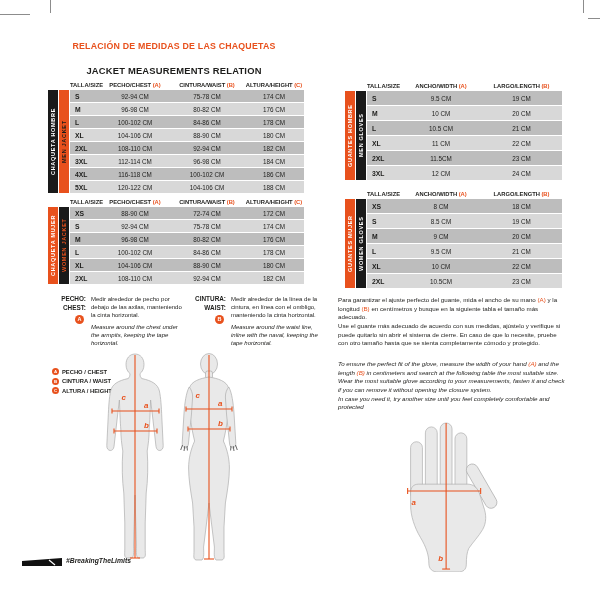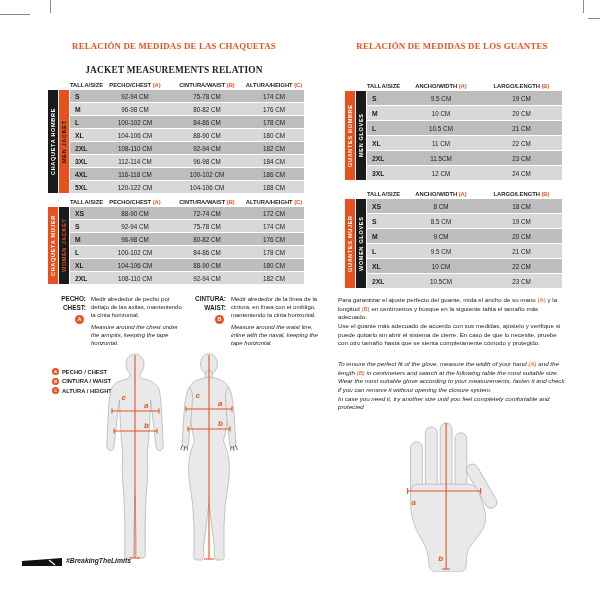--- a/index.html
+++ b/index.html
@@ -5,21 +5,21 @@
   html,body{margin:0;padding:0;}
   body{
     width:600px;height:600px;position:relative;overflow:hidden;
     background:#ffffff;color:#1d1d1b;
     font-family:"Liberation Sans",sans-serif;
     -webkit-font-smoothing:antialiased;
   }
   .cropmark{position:absolute;background:#8c8c8c;}
 
   
-  .title-block{position:absolute;text-align:center;font-family:Liberation Serif, serif;}
+  .title-block{position:absolute;text-align:center;}
   .title-es{color:#E8511D;font-weight:bold;font-size:8.8px;letter-spacing:.2px;line-height:1.25;}
   .title-en{color:#1d1d1b;font-weight:bold;font-size:9.4px;letter-spacing:.2px;margin-top:13px;}
 
   
   .size-table{position:absolute;}
   .thead{display:flex;height:11px;align-items:center;}
   .hspacer{width:22px;flex:0 0 22px;}
   .hcells{display:grid;flex:1;}
   .jacket .hcells{grid-template-columns:30px 70px 74px 60px;}
   .glove  .hcells{grid-template-columns:34px 80px 81px;}
@@ -325,21 +325,20 @@
     <line class="diag-line" x1="12" y1="76" x2="54" y2="76"></line>
     <line class="diag-line" x1="12" y1="73.5" x2="12" y2="78.5"></line>
     <line class="diag-line" x1="54" y1="73.5" x2="54" y2="78.5"></line>
   </g>
   <text class="diag-label" x="24" y="45" text-anchor="end">c</text>
   <text class="diag-label" x="42" y="53">a</text>
   <text class="diag-label" x="42" y="73">b</text>
 </svg>
 
 <div class="title-block" style="left:336px;top:41px;width:232px;">
-  <div class="title-es">RELACIÓN DE MEDIDAS DE LOS GUANTES</div>
 </div>
 
 <div class="size-table glove men-gloves" style="left:345px;top:80px;width:217px;">
   <div class="thead">
     <div class="hspacer"></div>
     <div class="hcells">
 
         <div class="hcell"><span>TALLA/SIZE</span><span class="k"></span></div>
 
         <div class="hcell"><span>ANCHO/WIDTH</span><span class="k">(A)</span></div>

